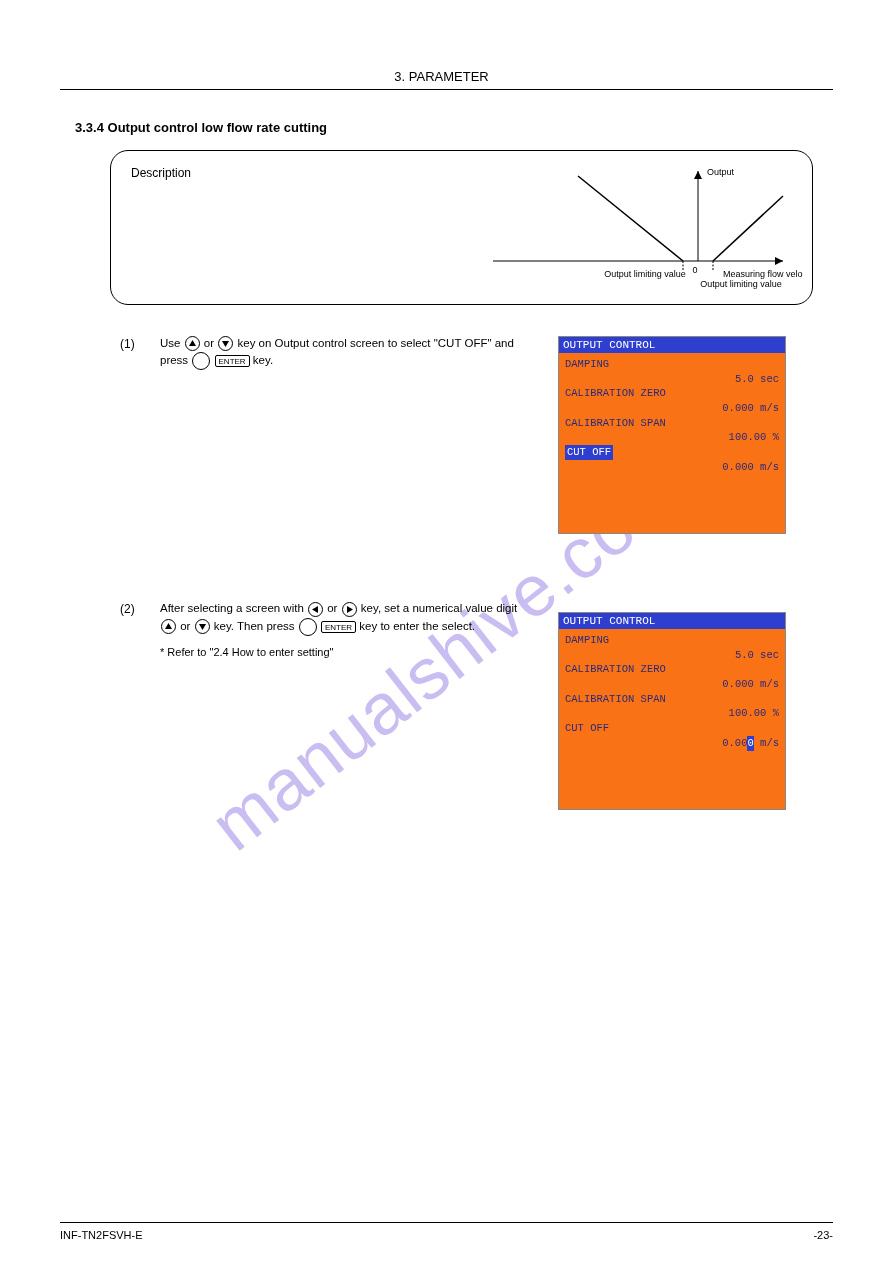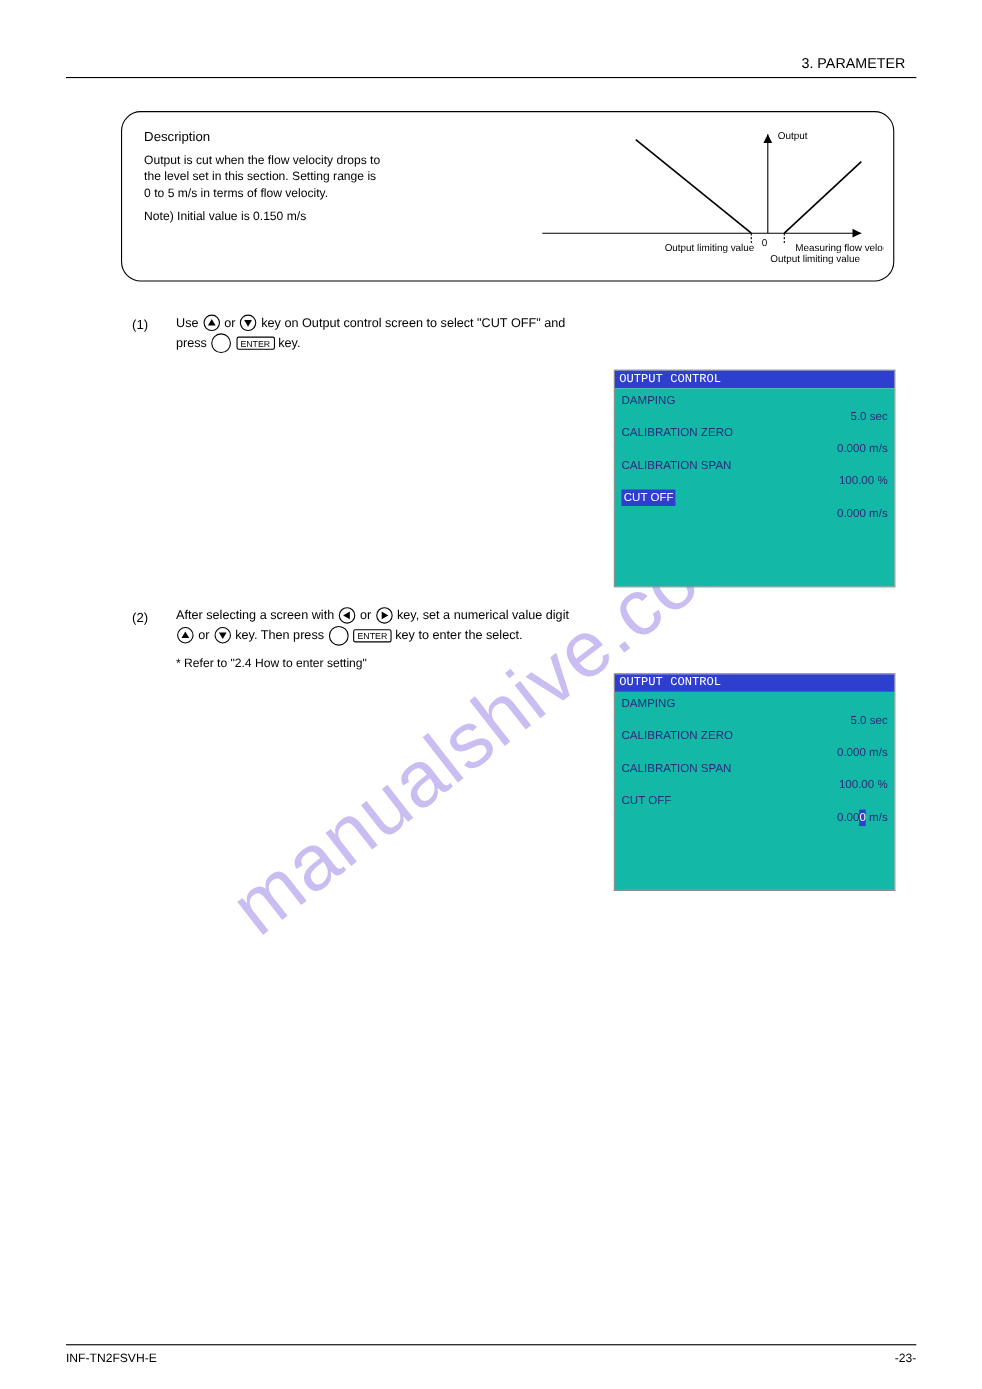--- a/index.html
+++ b/index.html
@@ -11,24 +11,25 @@
     color: #000;
     background: #fff;
     width: 893px;
     position: relative;
   }
   .page {
     padding: 50px 60px 0 60px;
     position: relative;
   }
   .top-right {
-    text-align: right;
+    text-align: center;
     font-size: 13px;
     margin-bottom: 5px;
     padding-right: 10px;
+    margin-top: 19px;
   }
   .hr {
     border-top: 1.5px solid #000;
     margin-bottom: 30px;
   }
   .section-title {
     font-weight: bold;
     font-size: 13px;
     margin-bottom: 15px;
     margin-left: 15px;
@@ -95,33 +96,33 @@
     border: 1px solid #000;
     border-radius: 2px;
     font-size: 8px;
     padding: 0 3px;
     vertical-align: middle;
     line-height: 11px;
     height: 12px;
   }
   .screen {
     position: absolute;
-    width: 256px;
+    width: 228px;
     border: 1px solid #888;
   }
   .screen-header {
     background: #2e3fcf;
     color: #fff;
     font-size: 11px;
     font-family: "Courier New", monospace;
     padding: 2px 4px;
   }
   .screen-body {
-    background: #14b8a6;
-    font-family: Liberation Sans, sans-serif;
+    background: #f97316;
+    font-family: Liberation Mono, monospace;
     font-size: 10.5px;
     color: #2a2a7a;
     padding: 4px 6px;
     min-height: 180px;
     line-height: 1.4;
   }
   .sb-row { display: flex; justify-content: space-between; }
   .sb-right { }
   .sel {
     background: #2e3fcf;
@@ -174,30 +175,24 @@
 <body>
 
 <div class="page-wrap">
 
   <div class="watermark">manualshive.com</div>
 
   <div class="page">
     <div class="top-right">3. PARAMETER</div>
     <div class="hr"></div>
 
+    <div class="section-title">3.3.4 Output control low flow rate cutting</div>
 
     <div class="desc-box">
       <div class="desc-label">Description</div>
-      <div class="desc-body">
-        <span style="white-space: pre-line;">Output is cut when the flow velocity drops to
-the level set in this section. Setting range is
-0 to 5 m/s in terms of flow velocity.</span>
-        <div style="height:6px;"></div>
-        <span>Note)  Initial value is 0.150 m/s</span>
-      </div>
 
       <div class="chart-box">
         <svg viewBox="0 0 320 130" width="320" height="130">
 
           <line x1="10" y1="100" x2="300" y2="100" stroke="#000" stroke-width="1"></line>
           <polygon points="300,100 292,96 292,104" fill="#000"></polygon>
 
           <line x1="215" y1="100" x2="215" y2="10" stroke="#000" stroke-width="1"></line>
           <polygon points="215,10 211,18 219,18" fill="#000"></polygon>
 

